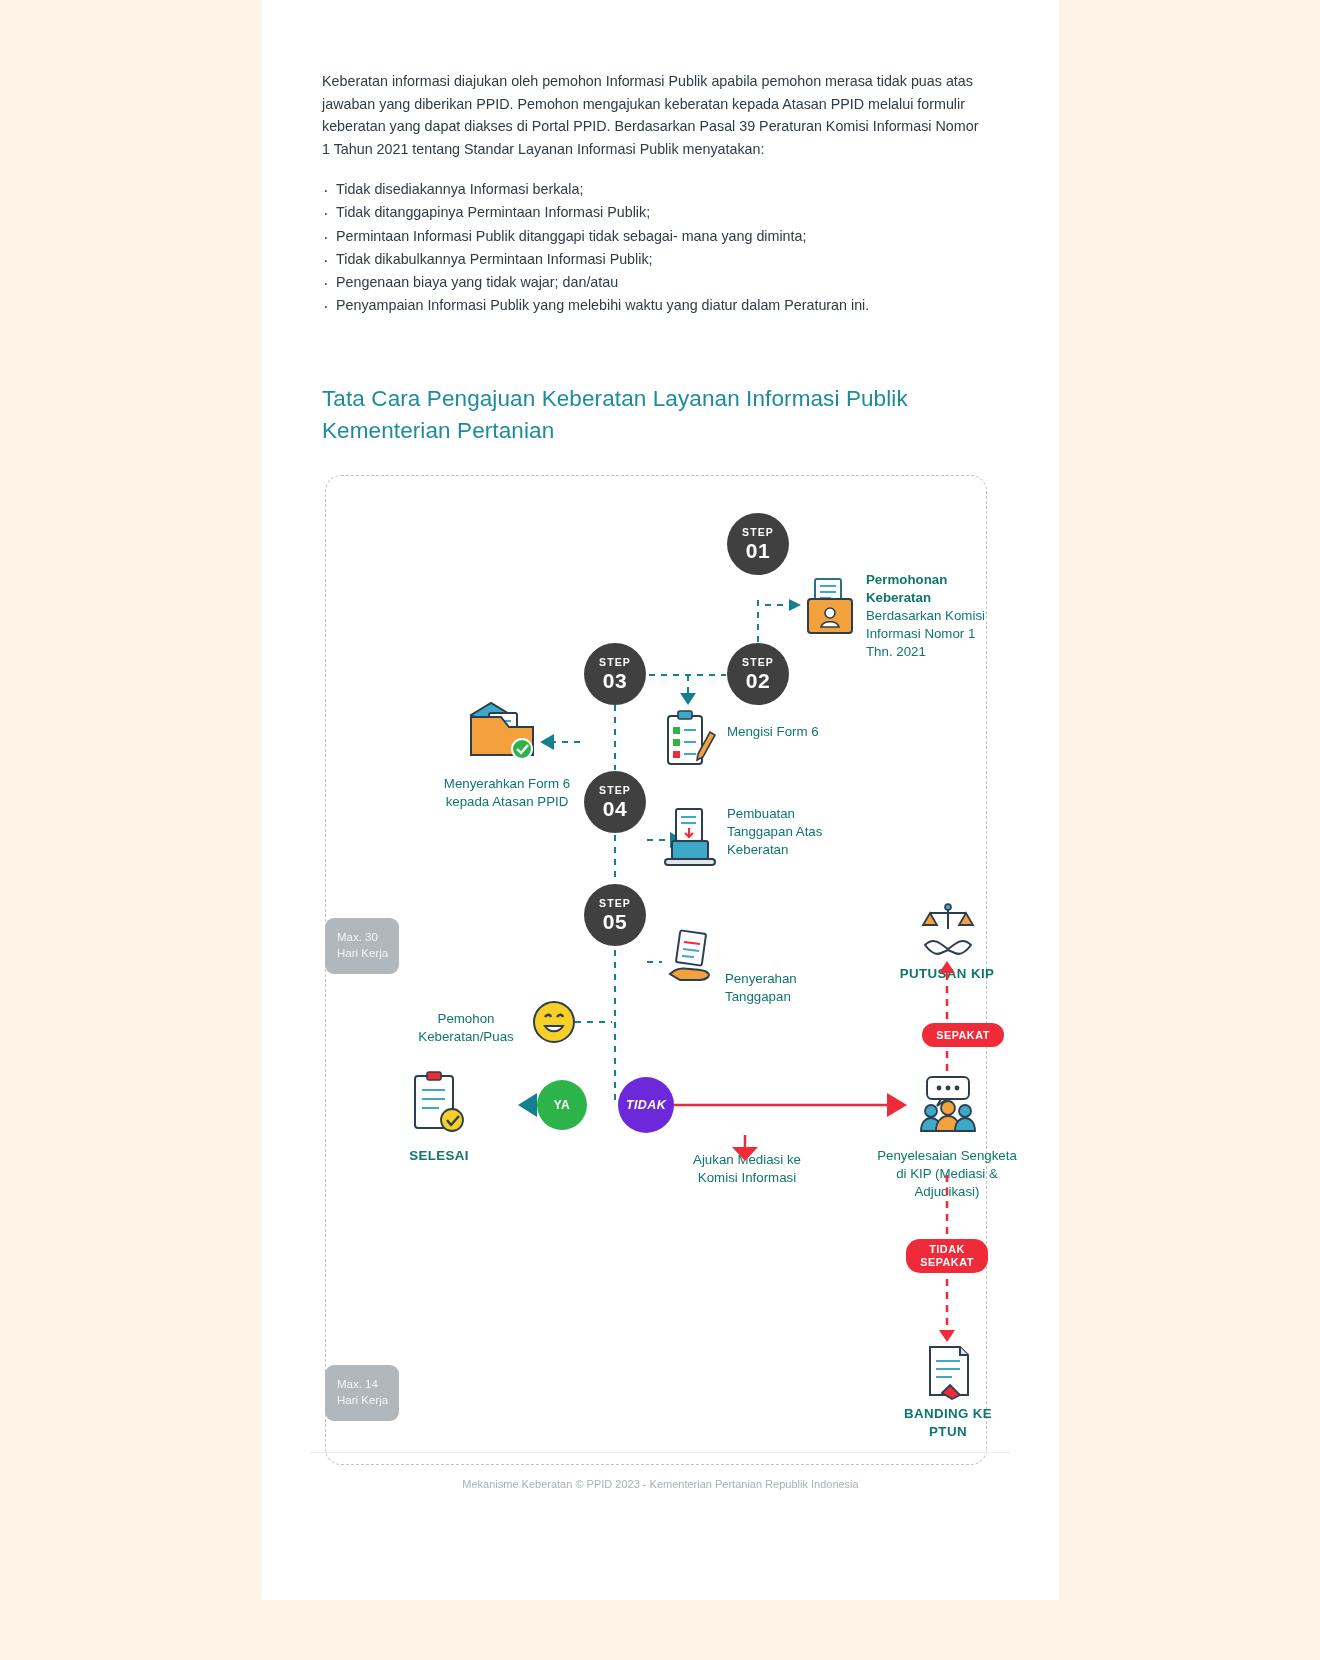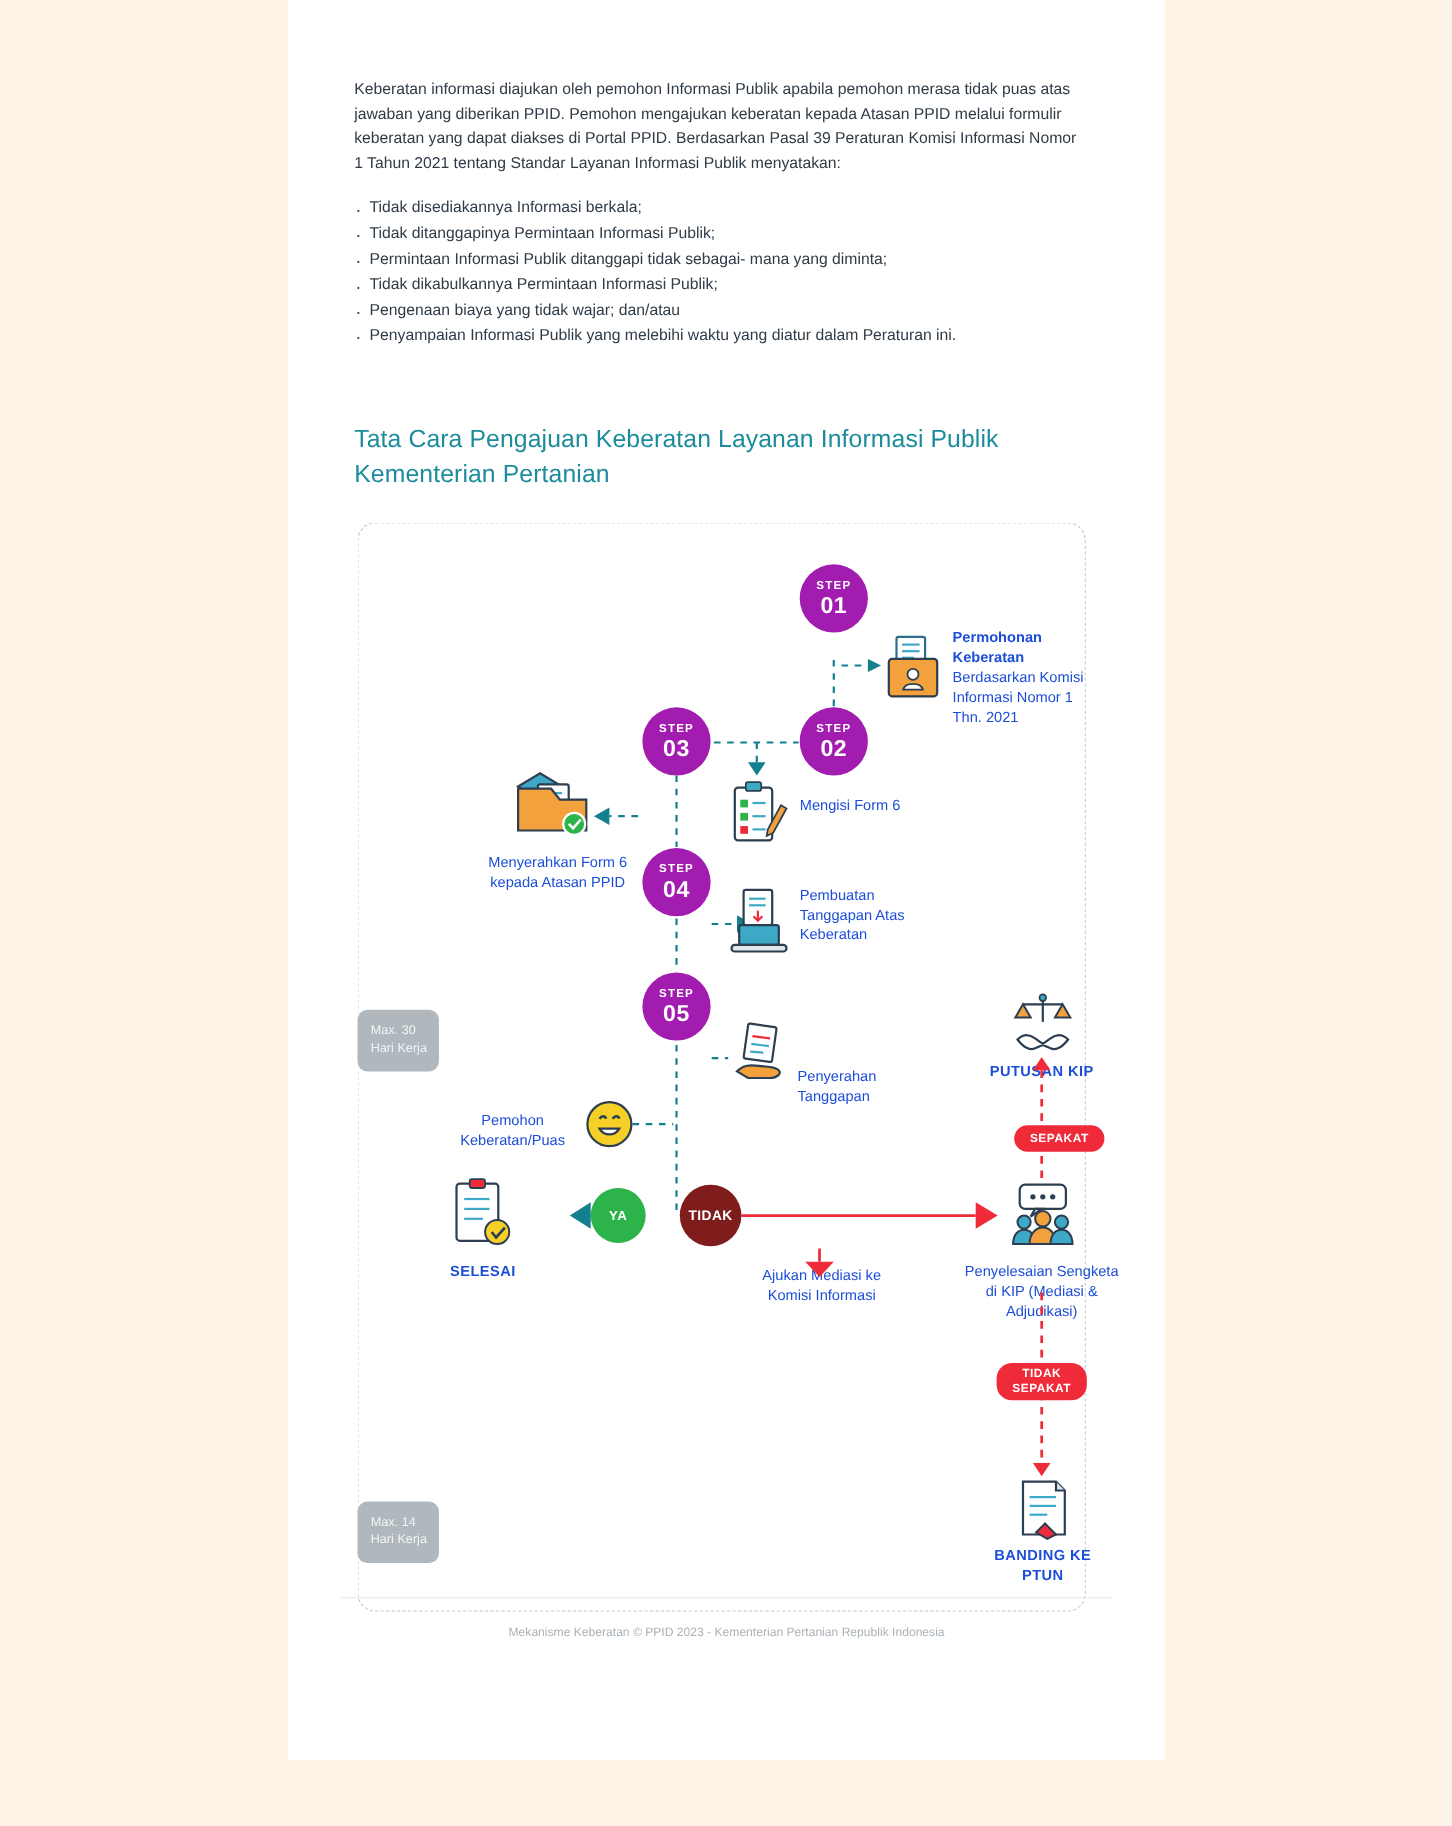--- a/index.html
+++ b/index.html
@@ -74,37 +74,37 @@
     width: 662px;
     height: 990px;
     border: 1.4px dashed #b9c4cc;
     border-radius: 16px;
   }
   .step-badge {
     position: absolute;
     width: 62px;
     height: 62px;
     border-radius: 50%;
-    background: #a21caf;
+    background: #404040;
     color: #fff;
     display: flex;
     flex-direction: column;
     align-items: center;
     justify-content: center;
     line-height: 1;
     z-index: 6;
   }
   .step-badge .s-word { font-size: 10.5px; letter-spacing: 1.1px; font-weight: bold; }
   .step-badge .s-num  { font-size: 21px; font-weight: bold; margin-top: 3px; letter-spacing: 0.5px; }
 
   .label {
     position: absolute;
     font-size: 13.3px;
     line-height: 1.36;
-    color: #1d4ed8;
+    color: #0f766e;
   }
   .label.bold { font-weight: bold; }
   .label.center { text-align: center; }
   .label.caps { font-weight: bold; letter-spacing: 0.4px; }
 
   .note-box {
     position: absolute;
     width: 74px;
     background: #b0b8bd;
     color: #f2f5f6;
@@ -134,21 +134,21 @@
     position: absolute;
     border-radius: 50%;
     display: flex;
     align-items: center;
     justify-content: center;
     color: #fff;
     font-weight: bold;
     z-index: 6;
   }
   .circle-ya { width: 50px; height: 50px; background: #2cb34a; font-size: 12px; letter-spacing: 0.5px; }
-  .circle-tidak { width: 56px; height: 56px; background: #7f1d1d; font-size: 12.5px; letter-spacing: 0.4px; }
+  .circle-tidak { width: 56px; height: 56px; background: #6d28d9; font-size: 12.5px; letter-spacing: 0.4px; font-style: italic; }
 
   .conn { position: absolute; z-index: 1; }
   svg { overflow: visible; }
   .ico { position: absolute; z-index: 5; }
   .footer {
     position: absolute;
     left: 0;
     top: 1478px;
     width: 797px;
     text-align: center;

